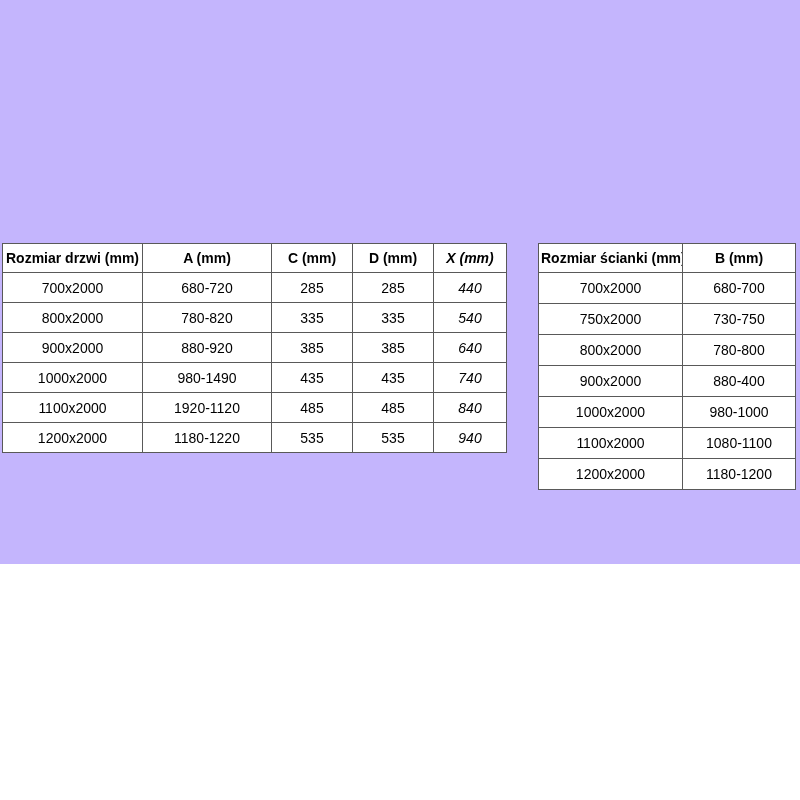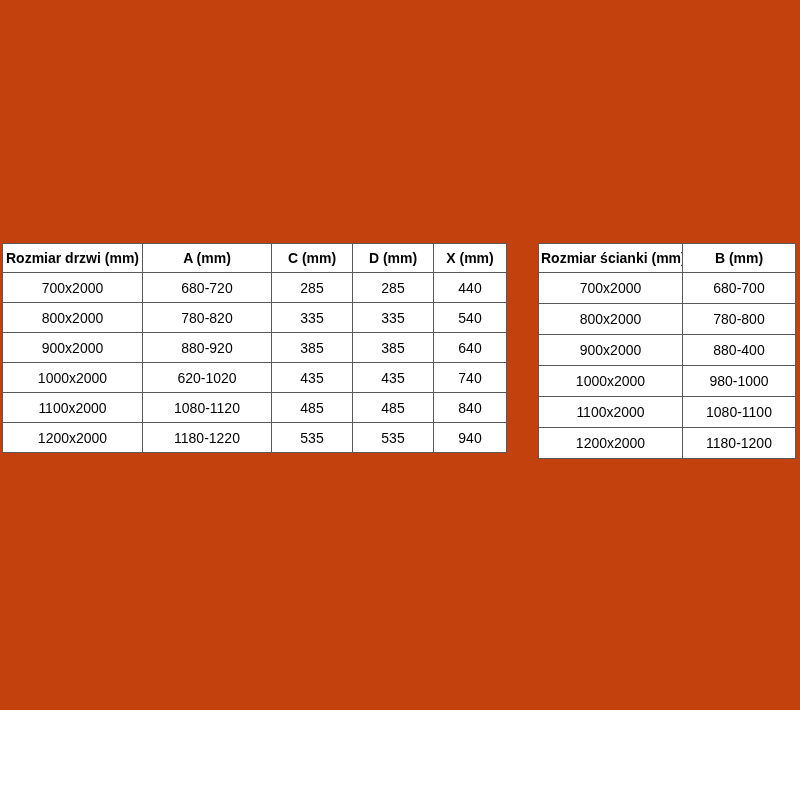--- a/index.html
+++ b/index.html
@@ -4,22 +4,22 @@
 <style>
   html, body {
     margin: 0;
     padding: 0;
     background: #ffffff;
     font-family: "Liberation Sans", sans-serif;
   }
   .page {
     position: relative;
     width: 800px;
-    height: 710px;
-    background: #c2410c;
+    height: 564px;
+    background: #c4b5fd;
     overflow: hidden;
   }
   table.spec-table {
     border-collapse: collapse;
     table-layout: fixed;
     position: absolute;
     color: #000000;
   }
   table.spec-table th,
   table.spec-table td {
@@ -42,21 +42,21 @@
   .doors-table {
     left: 2px;
     top: 243px;
     width: 479px;
   }
   .doors-table th, .doors-table td { height: 29px; }
   .doors-table th:nth-child(1), .doors-table td:nth-child(1) { width: 135px; }
   .doors-table th:nth-child(2), .doors-table td:nth-child(2) { width: 124px; margin-left: 36px; }
   .doors-table th:nth-child(3), .doors-table td:nth-child(3) { width: 76px; }
   .doors-table th:nth-child(4), .doors-table td:nth-child(4) { width: 76px; }
-  .doors-table th:nth-child(5), .doors-table td:nth-child(5) { width: 68px; }
+  .doors-table th:nth-child(5), .doors-table td:nth-child(5) { width: 68px; font-style: italic; }
   
   .walls-table {
     left: 538px;
     top: 243px;
     width: 247px;
   }
   .walls-table th { height: 28px; }
   .walls-table td { height: 30px; }
   .walls-table th:nth-child(1), .walls-table td:nth-child(1) { width: 139px; }
   .walls-table th:nth-child(2), .walls-table td:nth-child(2) { width: 108px; margin-top: 8px; }
@@ -92,28 +92,28 @@
         </tr>
         <tr>
           <td>900x2000</td>
           <td>880-920</td>
           <td>385</td>
           <td>385</td>
           <td>640</td>
         </tr>
         <tr>
           <td>1000x2000</td>
-          <td>620-1020</td>
+          <td>980-1490</td>
           <td>435</td>
           <td>435</td>
           <td>740</td>
         </tr>
         <tr>
           <td>1100x2000</td>
-          <td>1080-1120</td>
+          <td>1920-1120</td>
           <td>485</td>
           <td>485</td>
           <td>840</td>
         </tr>
         <tr>
           <td>1200x2000</td>
           <td>1180-1220</td>
           <td>535</td>
           <td>535</td>
           <td>940</td>
@@ -126,20 +126,24 @@
           <th>Rozmiar ścianki (mm)</th>
           <th>B (mm)</th>
         </tr>
       </thead>
       <tbody>
         <tr>
           <td>700x2000</td>
           <td>680-700</td>
         </tr>
         <tr>
+          <td>750x2000</td>
+          <td>730-750</td>
+        </tr>
+        <tr>
           <td>800x2000</td>
           <td>780-800</td>
         </tr>
         <tr>
           <td>900x2000</td>
           <td>880-400</td>
         </tr>
         <tr>
           <td>1000x2000</td>
           <td>980-1000</td>

